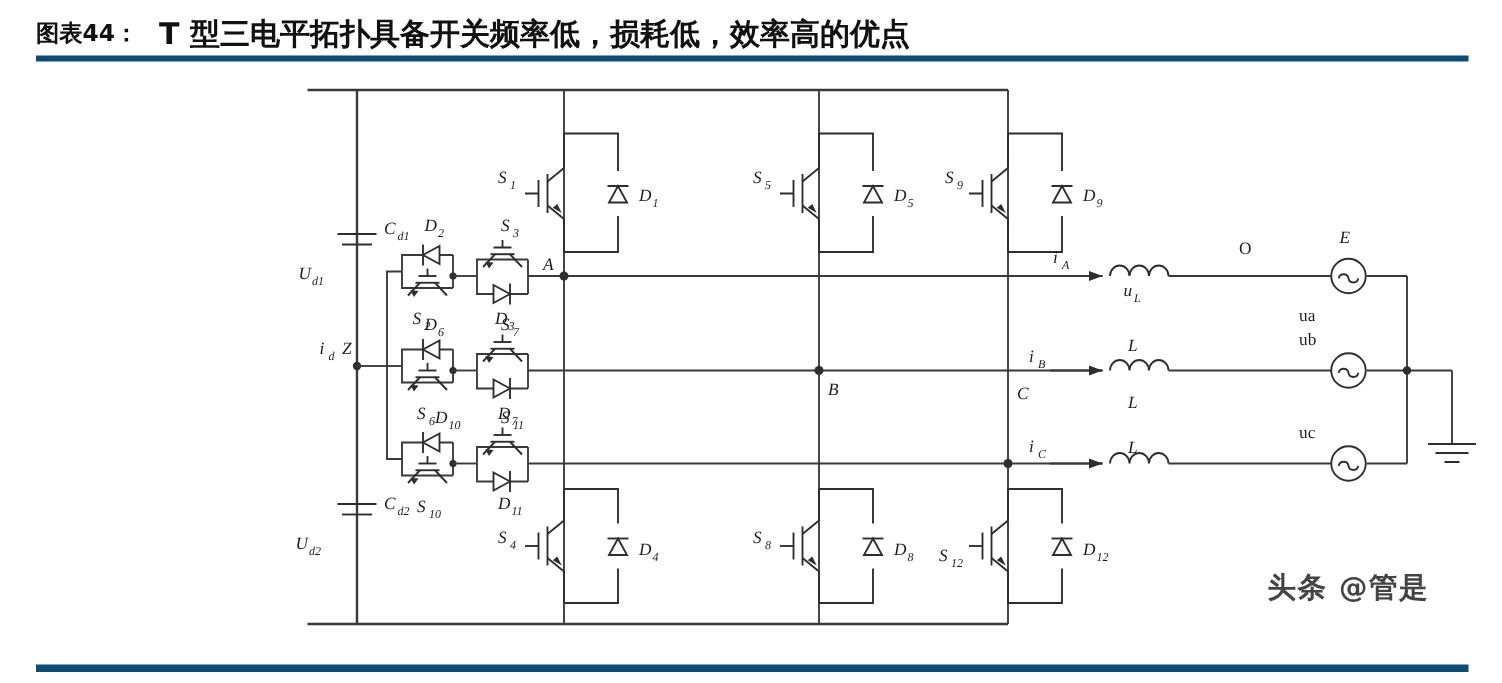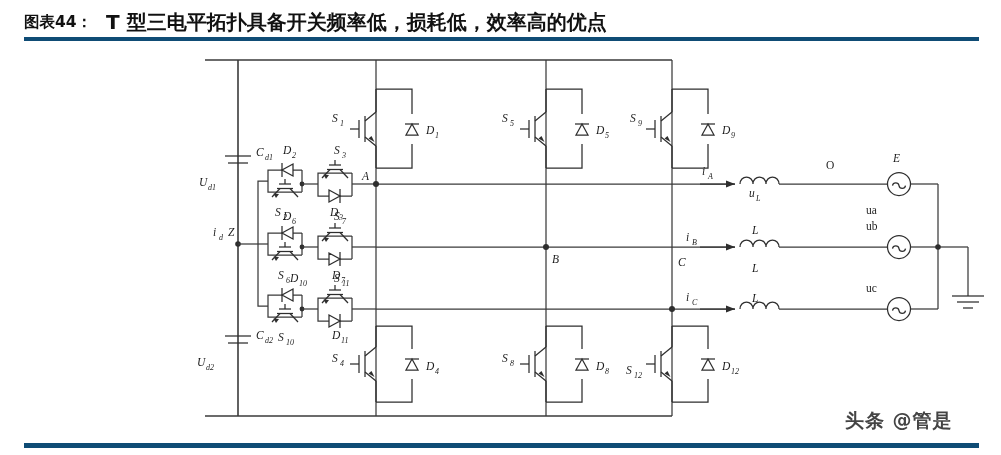--- a/index.html
+++ b/index.html
@@ -28,21 +28,21 @@
     position:absolute;left:24px;top:37px;width:955px;height:4px;
     background:#0f4c75;
   }
   .bottom-bar{
     position:absolute;left:24px;top:443px;width:955px;height:5px;
     background:#0f4c75;
   }
 
   
   .watermark{
-    position:absolute;left:845px;top:408px;
+    position:absolute;left:845px;top:379px;
     font-family:"DejaVu Sans", sans-serif;
     font-size:19px;font-weight:bold;color:#2b2b2b;
     letter-spacing:1px;white-space:nowrap;
     opacity:.88;
   }
 
   
   .circuit{position:absolute;left:0;top:44px;width:1001px;height:400px;}
   svg.sch{display:block;width:1001px;height:400px;}
   .w{stroke:#3a3a3a;stroke-width:1.25;fill:none;}

